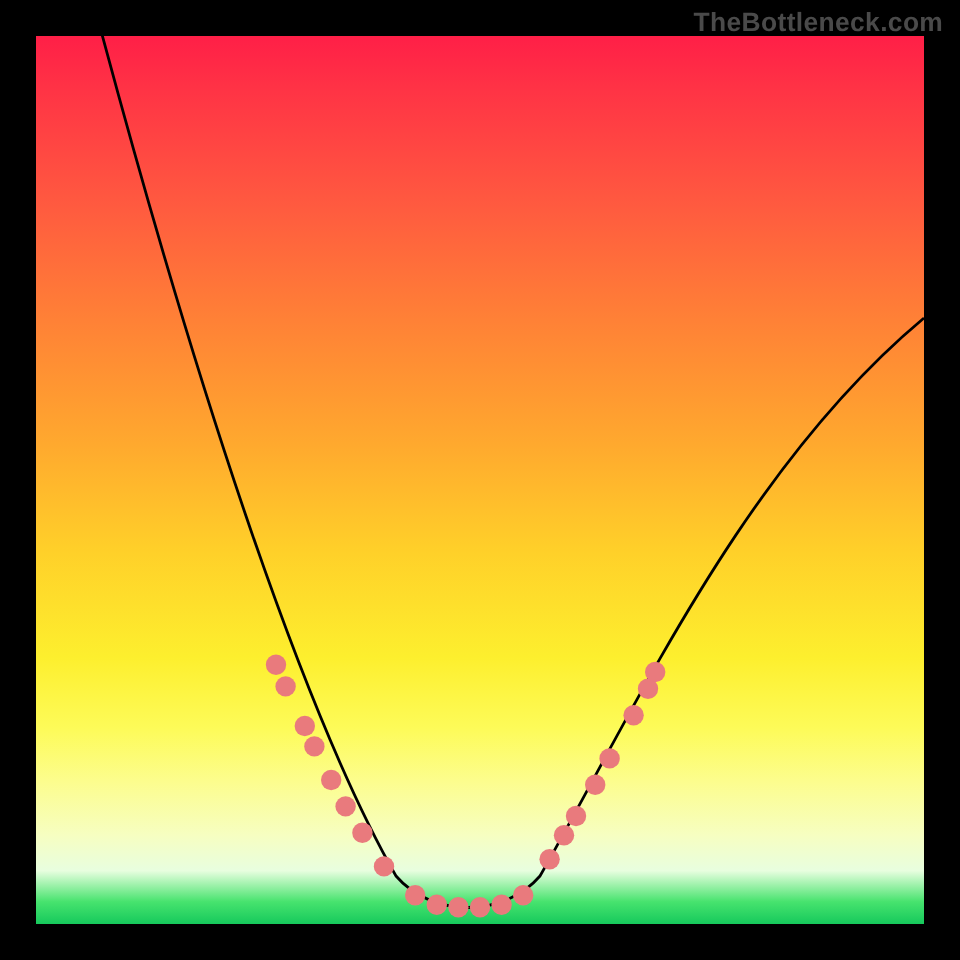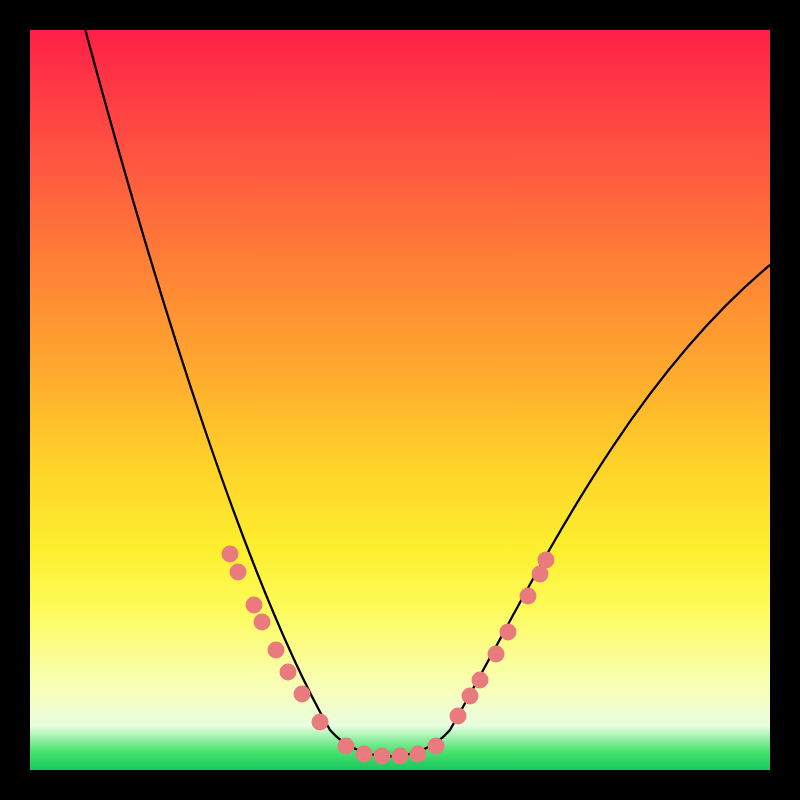--- a/index.html
+++ b/index.html
@@ -64,20 +64,21 @@
     position: absolute;
     inset: 0;
     z-index: 11;
   }
 </style>
 </head>
 <body>
 
 <div class="frame">
 
+  <div class="watermark">TheBottleneck.com</div>
 
   <div class="plot-area">
     <div class="gradient"></div>
 
     <svg class="curve" viewBox="0 0 740 740" preserveAspectRatio="none">
       <path fill="none" stroke="#000" stroke-width="2.3" d="M 50 -20 C 130 280, 220 560, 300 700 C 330 735, 390 735, 420 700 C 500 560, 590 360, 740 235"></path>
     </svg>
 
     <svg class="markers" viewBox="0 0 740 740" preserveAspectRatio="none">
       <g id="marker-group">

